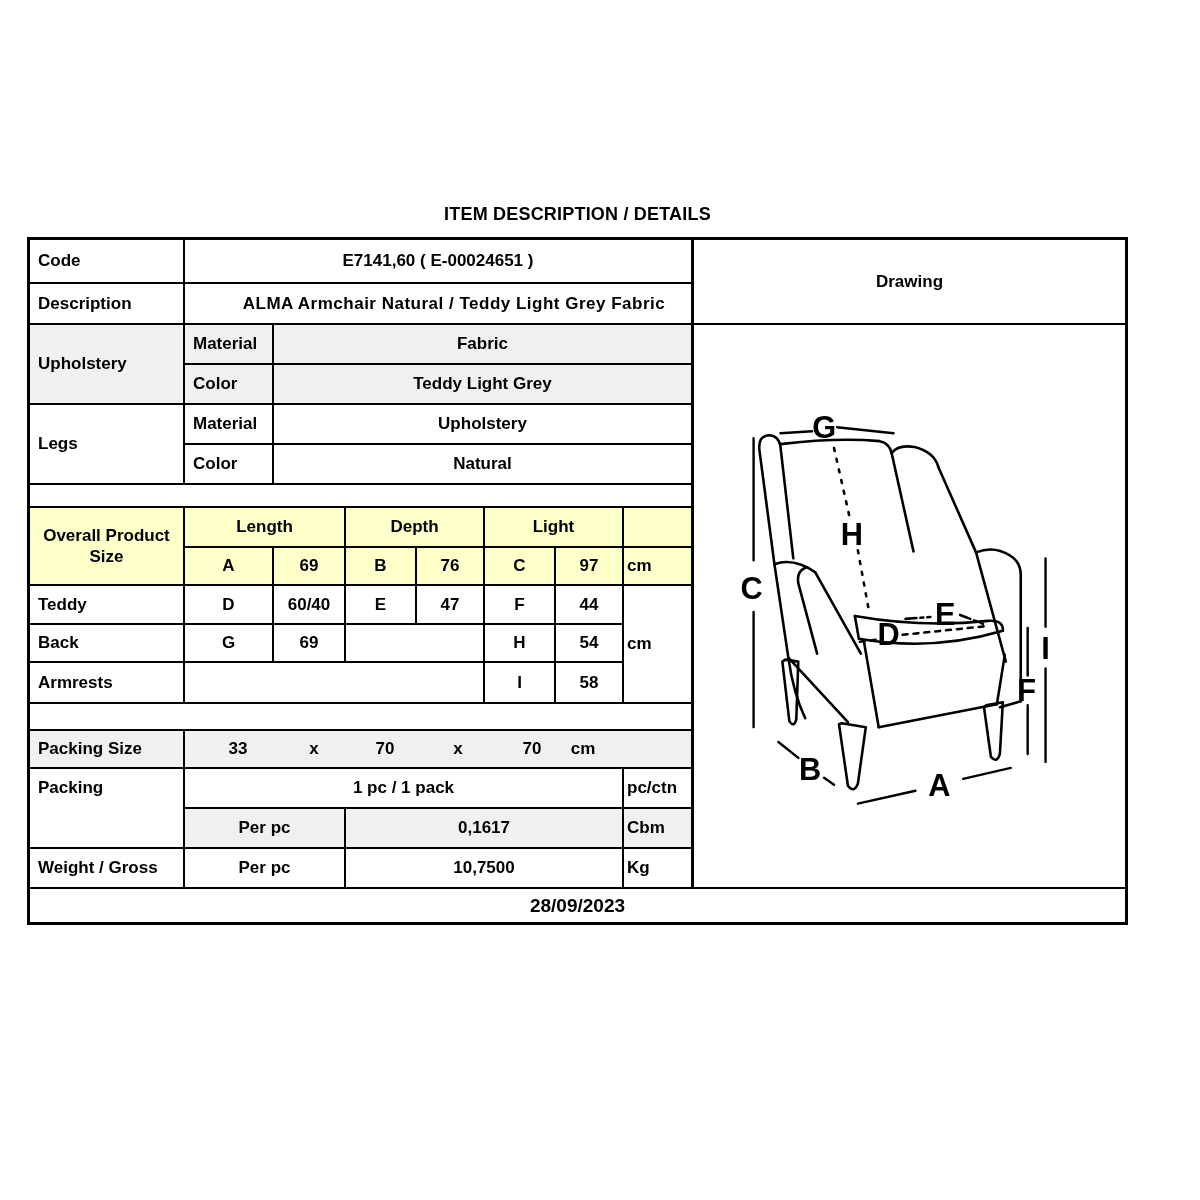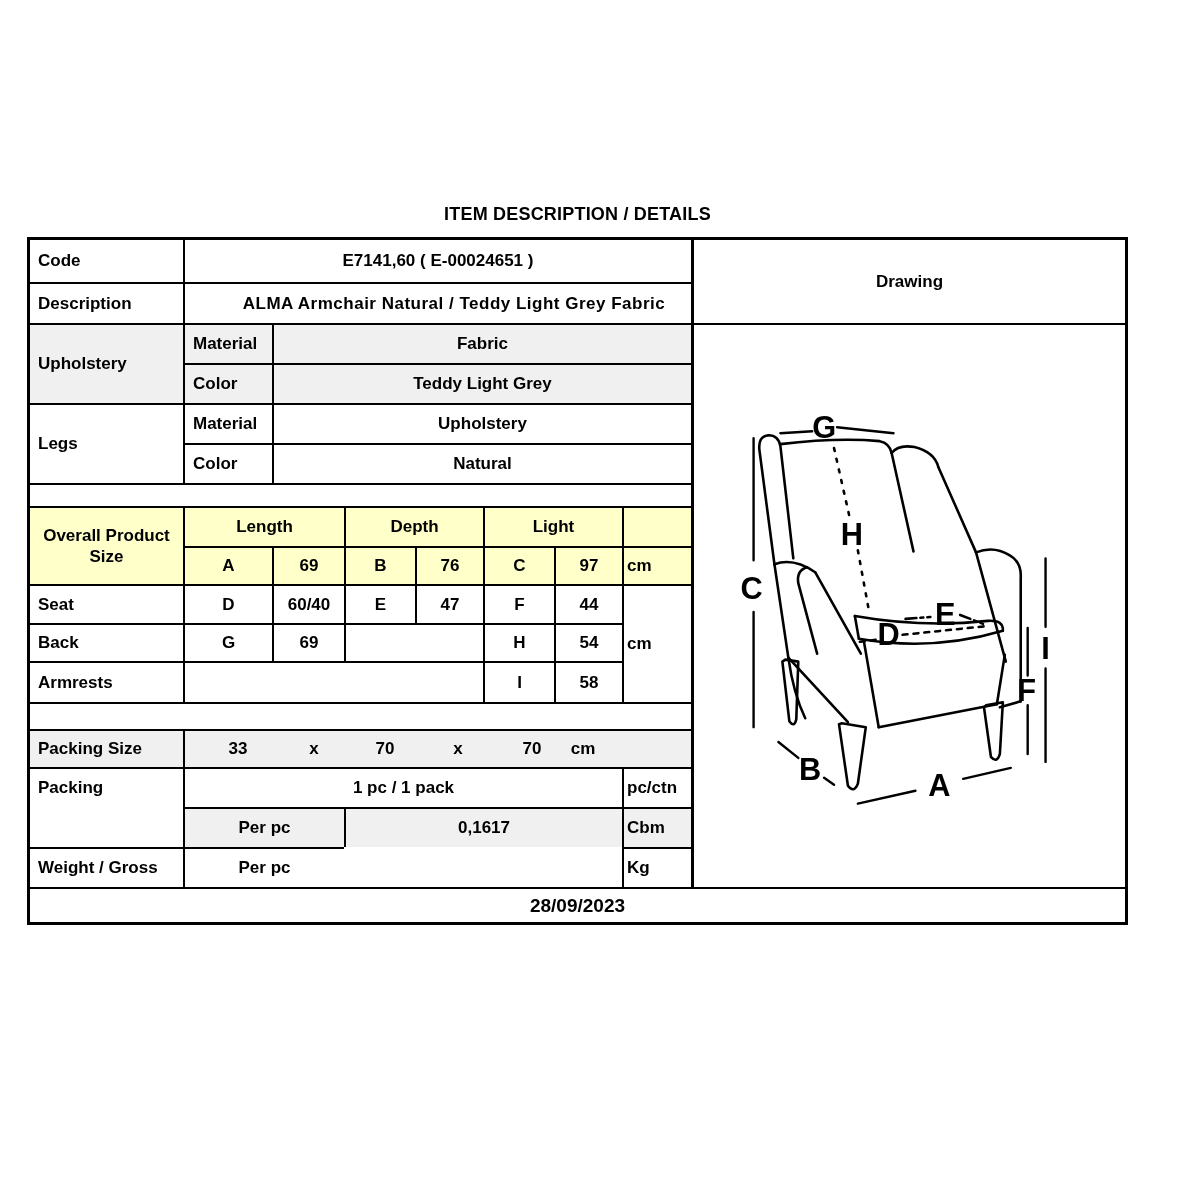--- a/index.html
+++ b/index.html
@@ -72,21 +72,21 @@
     <div class="c yellow" style="grid-area:8/8/9/9"></div>
 
     <div class="c ctr yellow" style="grid-area:9/2/10/3">A</div>
     <div class="c ctr yellow" style="grid-area:9/3/10/4">69</div>
     <div class="c ctr yellow" style="grid-area:9/4/10/5">B</div>
     <div class="c ctr yellow" style="grid-area:9/5/10/6">76</div>
     <div class="c ctr yellow" style="grid-area:9/6/10/7">C</div>
     <div class="c ctr yellow" style="grid-area:9/7/10/8">97</div>
     <div class="c unit yellow" style="grid-area:9/8/10/9">cm</div>
 
-    <div class="c nl lab" style="grid-area:10/1/11/2">Seat</div>
+    <div class="c nl lab" style="grid-area:10/1/11/2">Teddy</div>
     <div class="c ctr" style="grid-area:10/2/11/3">D</div>
     <div class="c ctr" style="grid-area:10/3/11/4">60/40</div>
     <div class="c ctr" style="grid-area:10/4/11/5">E</div>
     <div class="c ctr" style="grid-area:10/5/11/6">47</div>
     <div class="c ctr" style="grid-area:10/6/11/7">F</div>
     <div class="c ctr" style="grid-area:10/7/11/8">44</div>
     <div class="c unit" style="grid-area:10/8/13/9">cm</div>
 
     <div class="c nl lab" style="grid-area:11/1/12/2">Back</div>
     <div class="c ctr" style="grid-area:11/2/12/3">G</div>
@@ -115,20 +115,21 @@
     <div class="c nl lab" style="grid-area:15/1/16/2">Packing</div>
     <div class="c ctr" style="grid-area:15/2/16/8">1 pc / 1 pack</div>
     <div class="c unit" style="grid-area:15/8/16/9">pc/ctn</div>
 
     <div class="c ctr grey" style="grid-area:16/2/17/4">Per pc</div>
     <div class="c ctr grey" style="grid-area:16/4/17/8">0,1617</div>
     <div class="c unit grey" style="grid-area:16/8/17/9">Cbm</div>
 
     <div class="c nl lab" style="grid-area:17/1/18/2">Weight / Gross</div>
     <div class="c ctr" style="grid-area:17/2/18/4">Per pc</div>
+    <div class="c ctr" style="grid-area:17/4/18/8">10,7500</div>
     <div class="c unit" style="grid-area:17/8/18/9">Kg</div>
 
     <div class="c thickl drawcell" style="grid-area:3/9/18/10">
       <svg viewBox="0 0 434 564">
         <g class="sk">
 
           <path d="M 75 110 Q 64 111 66 126 L 81 240"></path>
           <path d="M 75 110 Q 85 110 87 121 L 100 234"></path>
 
           <path d="M 87 119 Q 145 112 187 116 Q 197 118 199 128"></path>

